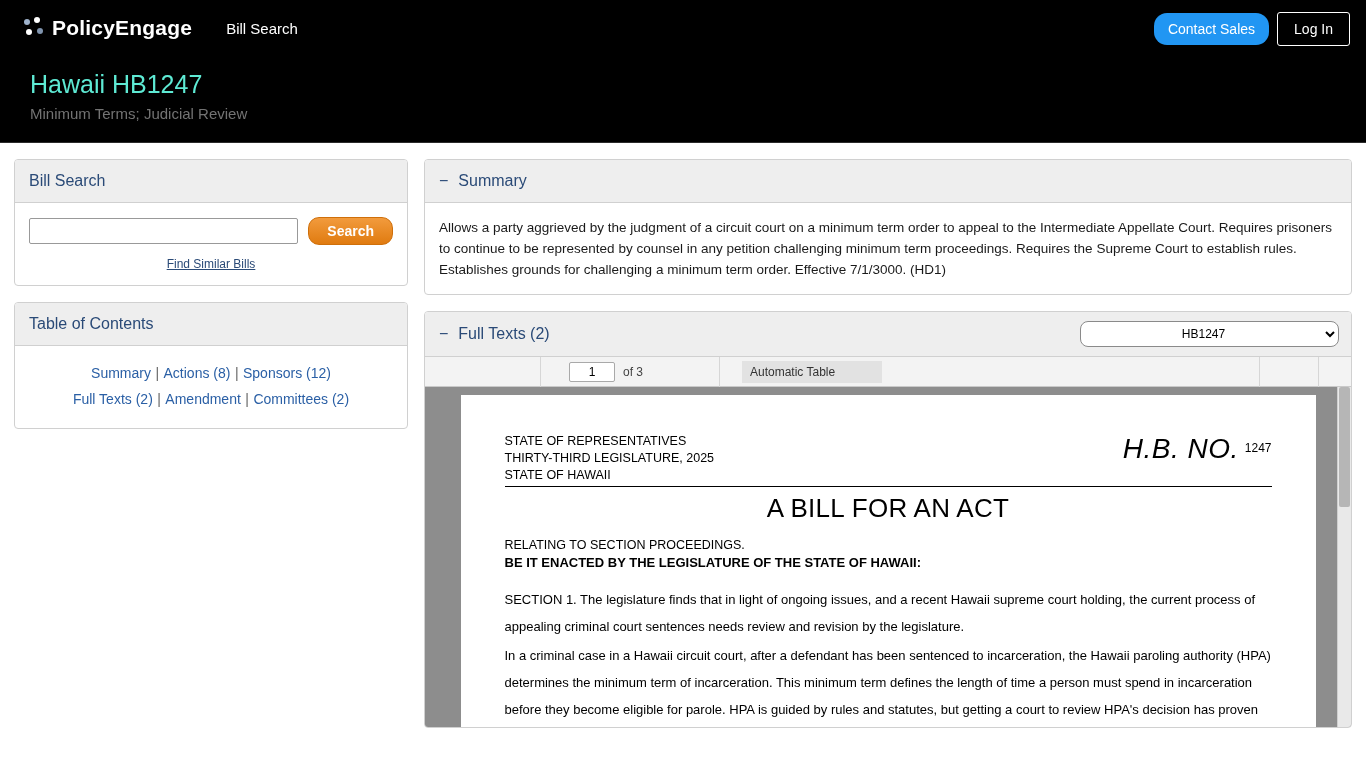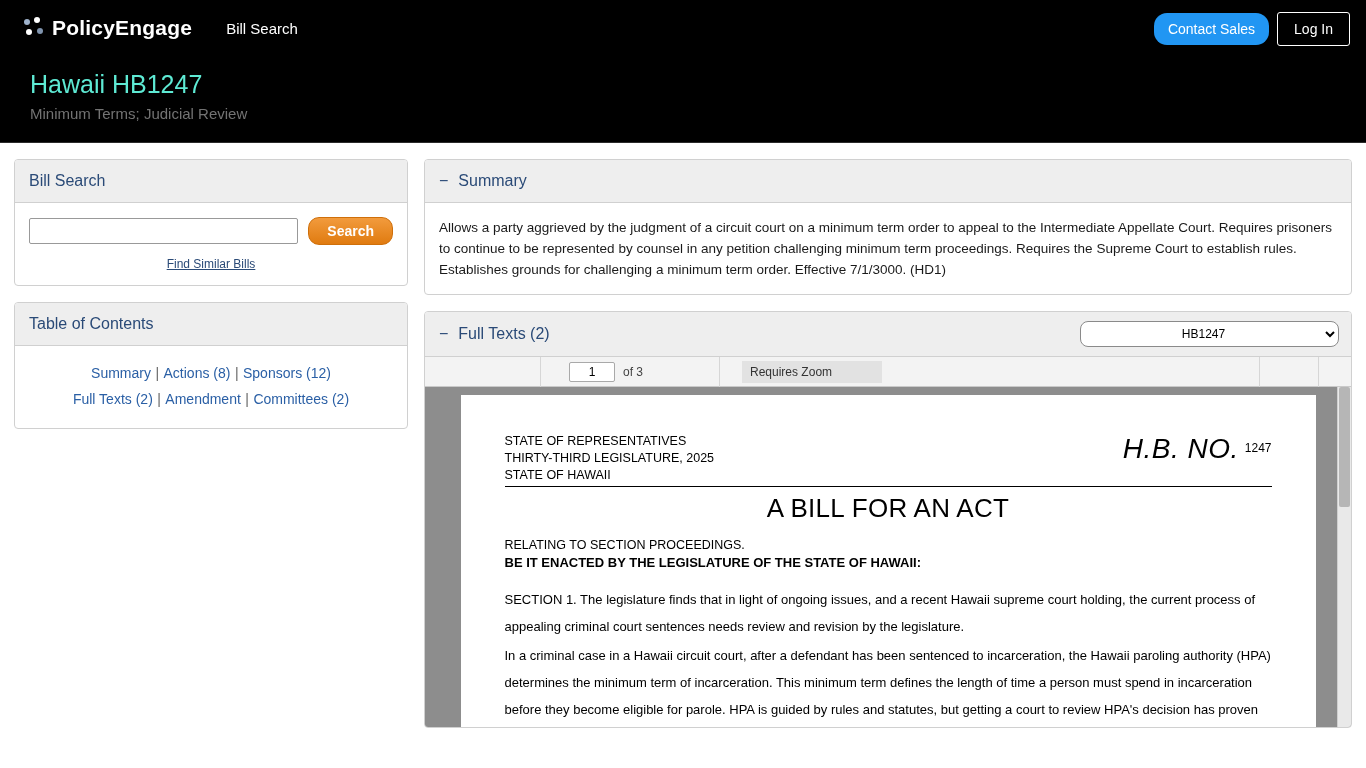--- a/index.html
+++ b/index.html
@@ -391,21 +391,21 @@
       </div>
 
       <div class="pdf-toolbar">
         <div class="tb-cell tb-spacer-a"></div>
         <div class="tb-div"></div>
         <div class="tb-cell tb-spacer-b"></div>
         <input class="page-num-input" value="1" style="">
         <span class="page-of">of 3</span>
         <div style="width:76px"></div>
         <div class="tb-div"></div>
-        <div class="zoom-box">Requires Zoom</div>
+        <div class="zoom-box">Automatic Table</div>
         <div class="tb-right-a"></div>
         <div class="tb-div"></div>
         <div style="width:58px"></div>
         <div class="tb-div"></div>
         <div style="width:32px"></div>
       </div>
 
       <div class="pdf-viewer">
         <div class="pdf-page">
           <div class="hdr-row">

